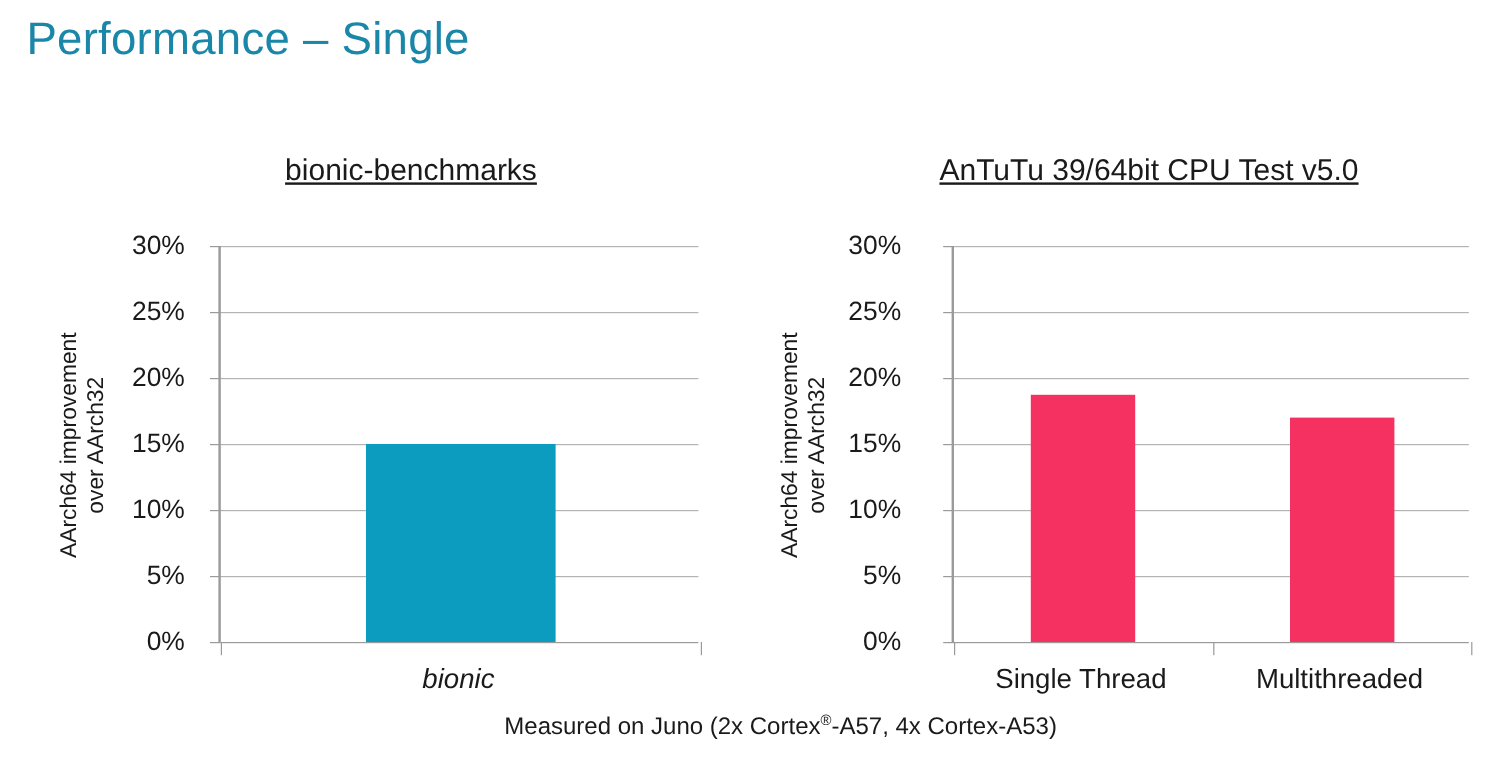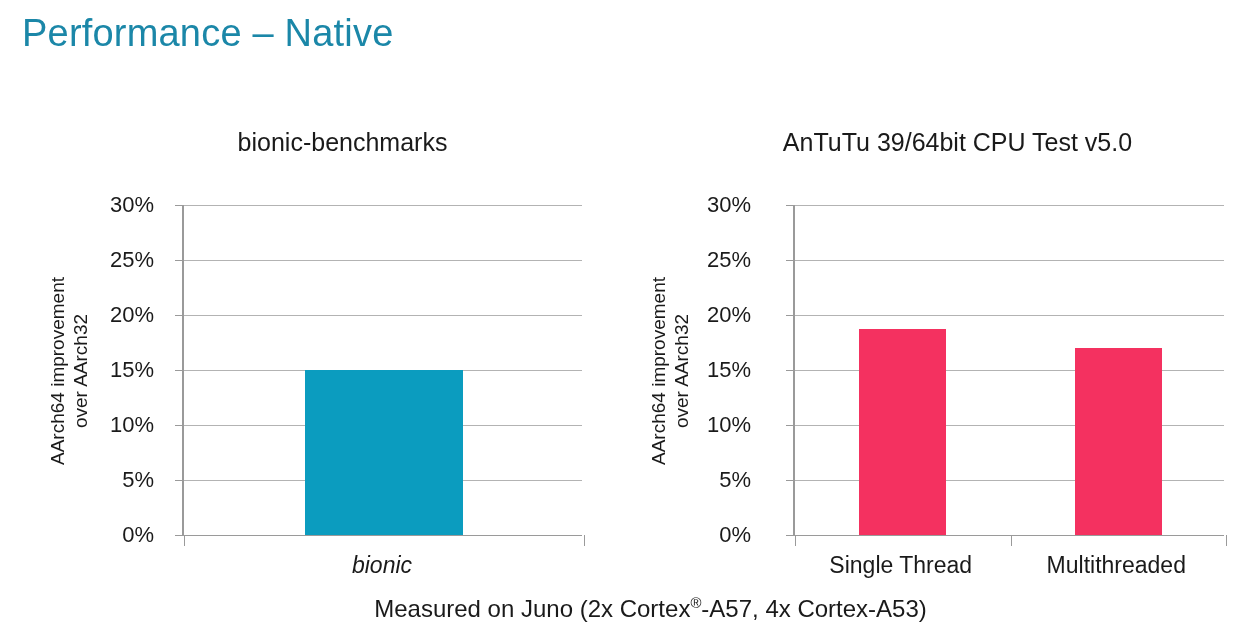--- a/index.html
+++ b/index.html
@@ -39,20 +39,21 @@
   .chart-title {
     position: absolute;
     top: 0;
     left: 0;
     width: 100%;
     text-align: center;
     font-size: 25px;
     font-weight: 400;
     color: #1a1a1a;
     white-space: nowrap;
+    text-decoration: underline;
   }
   #chart-left .chart-title  { padding-left: 40px; box-sizing: border-box; }
   #chart-right .chart-title { padding-left: 35px; box-sizing: border-box; }
 
   
   .y-axis-title {
     position: absolute;
     top: 78px;
     height: 330px;
     width: 46px;
@@ -150,35 +151,35 @@
     white-space: nowrap;
   }
 
   
   #footnote {
     position: absolute;
     left: 16px;
     right: 0;
     top: 595px;
     text-align: center;
-    font-size: 24px;
+    font-size: 20px;
     color: #1a1a1a;
     white-space: nowrap;
     margin-left: 40px;
   }
   #footnote sup {
     font-size: 0.62em;
     vertical-align: super;
     line-height: 0;
   }
 </style>
 </head>
 <body>
 
-<div id="slide-title">Performance – Native</div>
+<div id="slide-title">Performance – Single</div>
 
 <div id="chart-left" class="chart-panel">
 
   <div class="chart-title">bionic-benchmarks</div>
 
   <div class="y-axis-title">
     <span>
       <span>AArch64 improvement</span><br>
       <span>over AArch32</span>
     </span>

